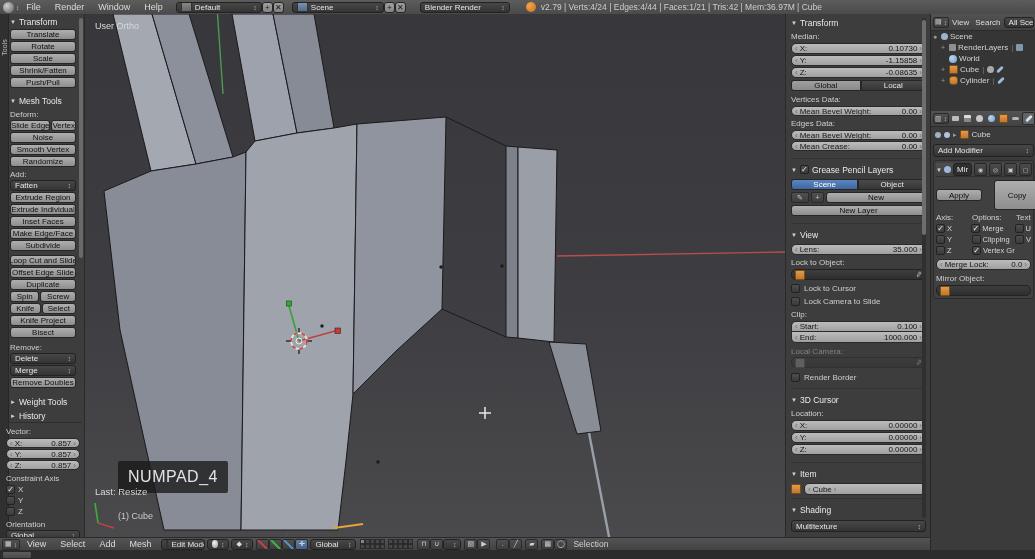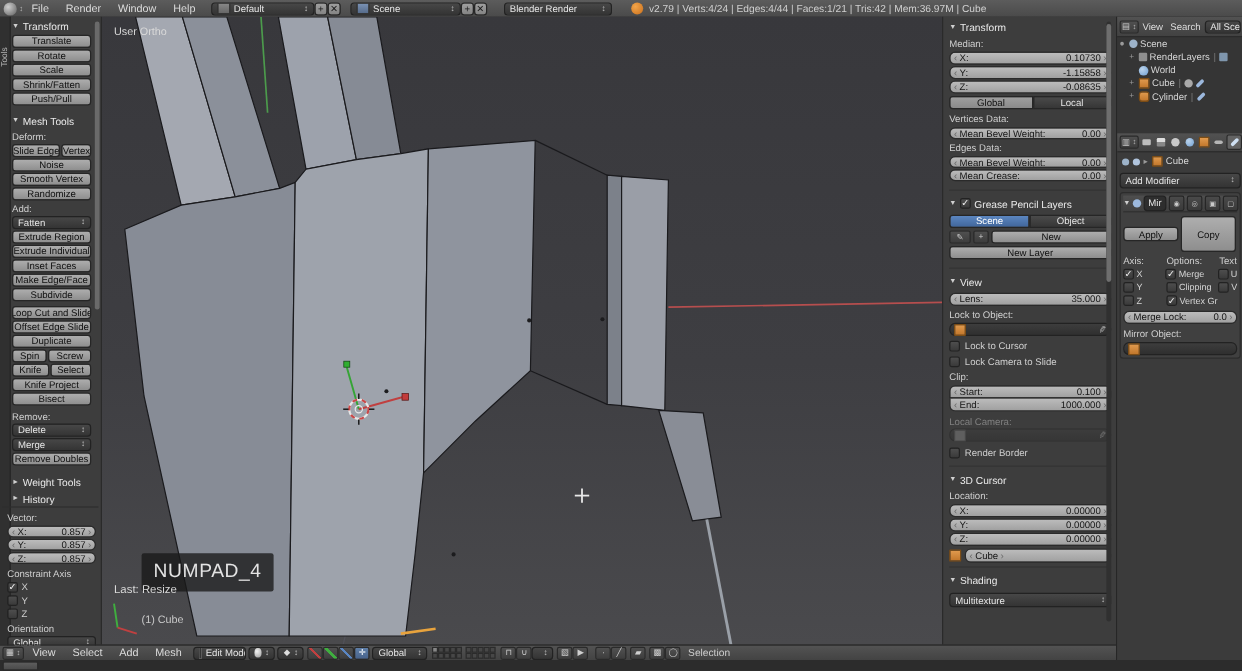--- a/index.html
+++ b/index.html
@@ -410,20 +410,24 @@
     </div>
     <div class="num" style="margin-top:1px;height:11px">
       <span>Y:</span>
       <span class="nv">0.00000</span>
     </div>
     <div class="num" style="margin-top:1px;height:11px">
       <span>Z:</span>
       <span class="nv">0.00000</span>
     </div>
 
+    <div class="phdr" style="margin-top:7px;border-top:1px solid #333;padding-top:3px;height:15px">
+      <span class="tri">▼</span>
+      <span>Item</span>
+    </div>
     <div class="row" style="gap:3px;margin-top:2px">
       <span class="cubeic"></span>
       <div class="num" style="height:12px;flex:1">
         <span>Cube</span>
       </div>
     </div>
 
     <div class="phdr" style="margin-top:3px;border-top:1px solid #333;padding-top:3px;height:15px">
       <span class="tri">▼</span>
       <span>Shading</span>
@@ -523,21 +527,21 @@
           <span style="font-size:6px;color:#cfcfcf">▼</span>
           <span class="dotic" style="background:#9cb8dd;width:7px;height:7px"></span>
           <span class="mirfield">
             <span>Mir</span>
           </span>
           <span class="mtog">◉</span>
           <span class="mtog">◎</span>
           <span class="mtog">▣</span>
           <span class="mtog">▢</span>
         </div>
-        <div class="row" style="gap:2px;margin-top:3px">
+        <div class="row" style="gap:12px;margin-top:3px">
           <div class="btn" style="height:12px;flex:0 0 46px">Apply</div>
           <div class="btn" style="height:30px;flex:0 0 46px">Copy</div>
         </div>
         <div class="colhead">
           <span style="width:36px">Axis:</span>
           <span style="width:44px">Options:</span>
           <span>Text</span>
         </div>
         <div class="ckrow">
           <span class="ckcell" style="width:36px">

